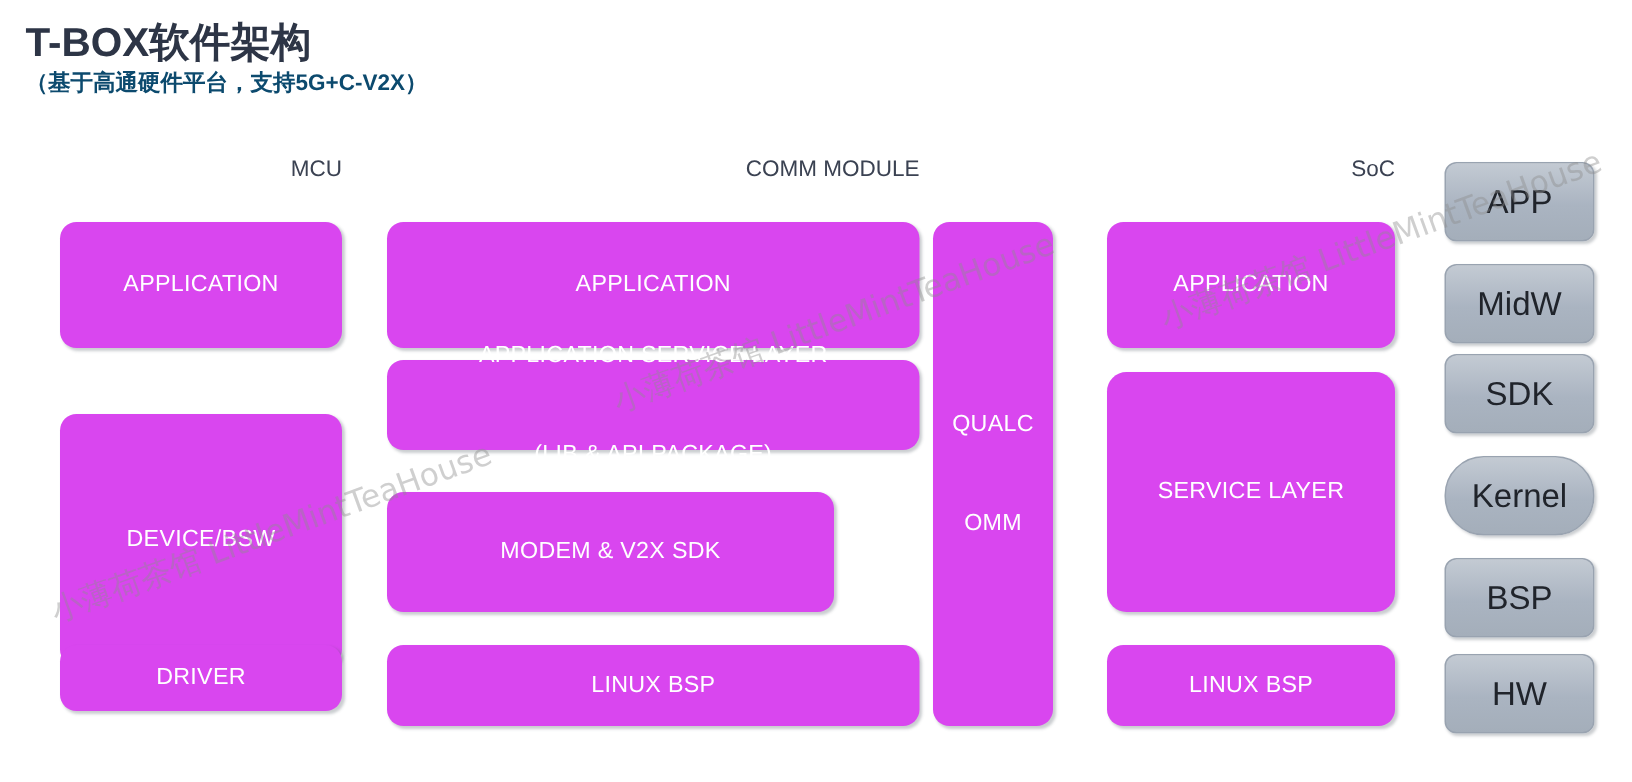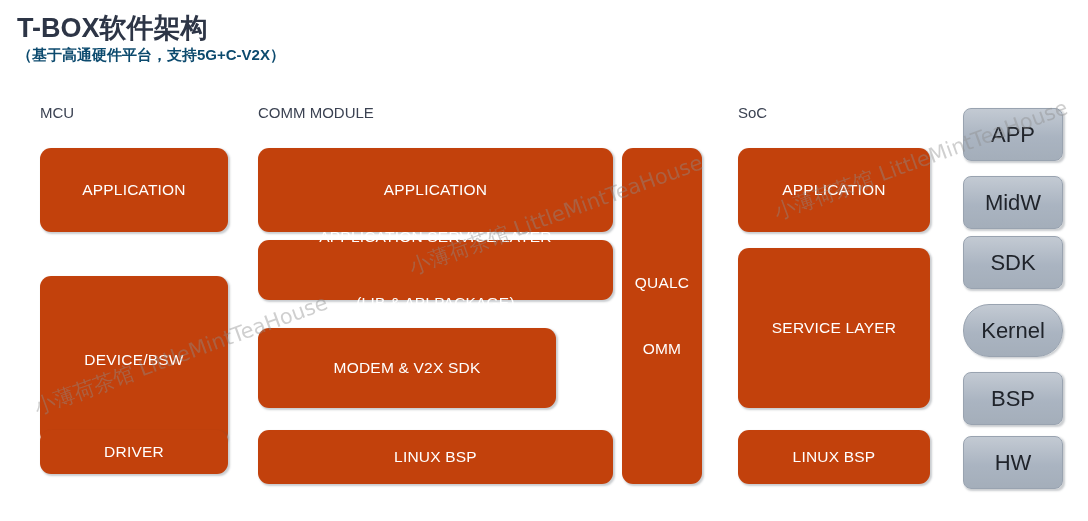--- a/index.html
+++ b/index.html
@@ -39,29 +39,29 @@
     font-weight: bold;
     color: #0c4a6e;
     margin-left: 3px;
   }
 
   
   .col-header {
     position: absolute;
     font-size: 15px;
     color: #3b4252;
-    text-align: left;
+    text-align: right;
     white-space: nowrap;
   }
 
   
   .block {
     position: absolute;
     box-sizing: border-box;
-    background: #c2410c;
+    background: #d946ef;
     border-radius: 11px;
     color: #ffffff;
     display: flex;
     align-items: center;
     justify-content: center;
     text-align: center;
     font-size: 15.5px;
     line-height: 1.45;
     box-shadow: 1.5px 1.5px 2px rgba(80,90,100,0.30);
     padding: 2px 6px;
@@ -124,21 +124,21 @@
   </div>
   <div class="block" style="left:258px; top:328px; width:298px; height:80px;">MODEM &amp; V2X SDK</div>
   <div class="block" style="left:258px; top:430px; width:355px; height:54px;">LINUX BSP</div>
 
   <div class="block" style="left:622px; top:148px; width:80px; height:336px; flex-direction:column;">
     <span>QUALC</span>
     <span class="line2">OMM</span>
   </div>
 
   <div class="block" style="left:738px; top:148px; width:192px; height:84px;">APPLICATION</div>
-  <div class="block" style="left:738px; top:248px; width:192px; height:160px;">SERVICE LAYER</div>
+  <div class="block" style="left:738px; top:248px; width:192px; height:160px;border-radius:13px;">SERVICE LAYER</div>
   <div class="block" style="left:738px; top:430px; width:192px; height:54px;">LINUX BSP</div>
 
   <div class="legend-block" style="left:963px; top:108px;">APP</div>
   <div class="legend-block" style="left:963px; top:176px;">MidW</div>
   <div class="legend-block" style="left:963px; top:236px;">SDK</div>
   <div class="legend-block" style="left:963px; top:304px;border-radius:26px;">Kernel</div>
   <div class="legend-block" style="left:963px; top:372px;">BSP</div>
   <div class="legend-block" style="left:963px; top:436px;">HW</div>
 
   <div class="wm" style="left:30px; top:395px;">小薄荷茶馆 LittleMintTeaHouse</div>

